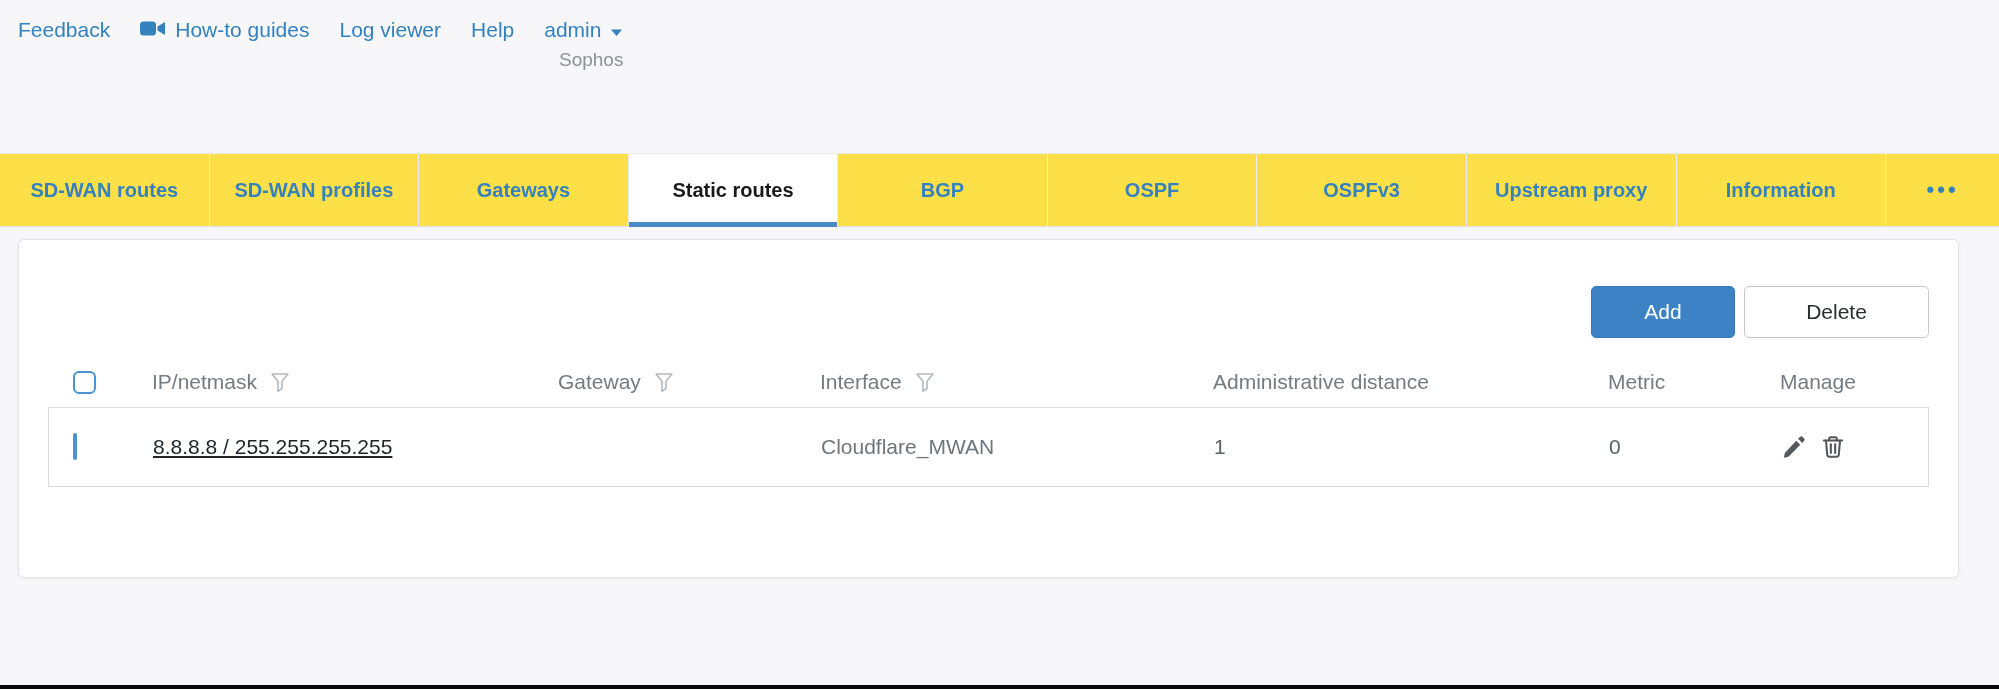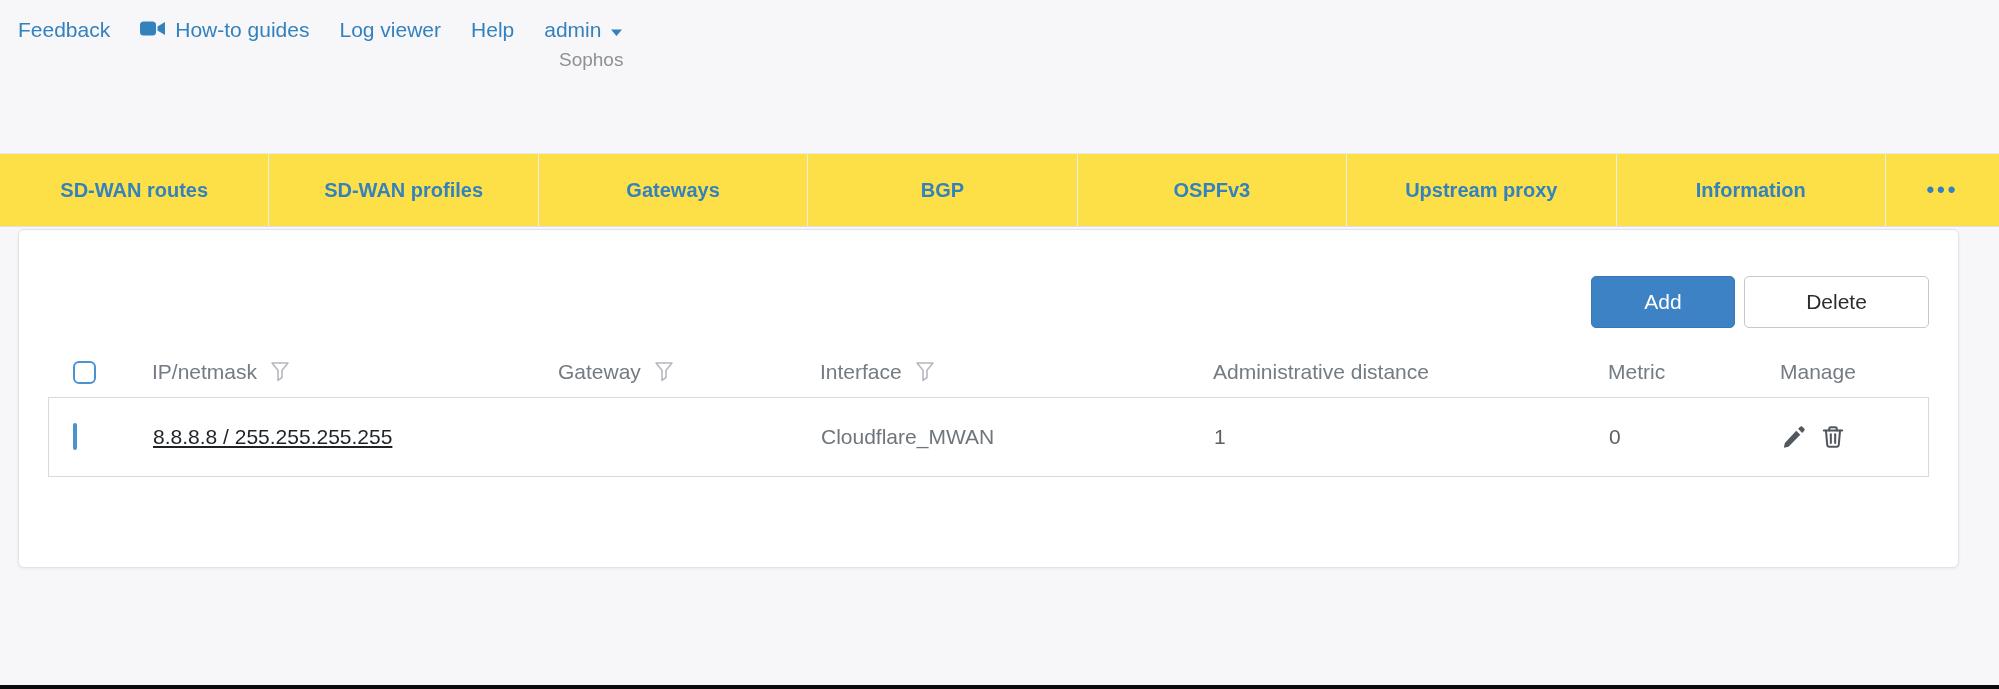--- a/index.html
+++ b/index.html
@@ -75,21 +75,21 @@
   
   .section-heading {
     margin: 41px 0 0 18px;
     font-size: 31px;
     font-weight: 400;
     color: #8d959d;
     line-height: 38px;
   }
 
   .card {
-    margin: 2px 39px 0 18px;
+    margin: 12px 39px 0 18px;
     width: 1941px;
     height: 339px;
     background: #ffffff;
     border: 1px solid #e3e3e7;
     border-radius: 6px;
     box-shadow: 0 1px 3px rgba(0,0,0,0.06);
     padding: 46px 29px 0 29px;
   }
 
   .actions { display: flex; justify-content: flex-end; gap: 9px; height: 52px; }
@@ -115,21 +115,21 @@
 
   
   .tgrid {
     display: grid;
     grid-template-columns: 104px 406px 262px 393px 395px 172px 1fr;
     align-items: center;
   }
   .thead { margin-top: 19px; height: 50px; }
   .th {
     display: flex;
-    align-items: center;
+    align-items: flex-end;
     gap: 13px;
     font-size: 21px;
     color: #737b83;
   }
   .funnel-icon { cursor: pointer; display: inline-flex; }
   .trow {
     height: 80px;
     border: 1px solid #d9d9de;
     font-size: 21px;
     color: #6d757d;
@@ -198,21 +198,23 @@
         </a>
       </div>
       <div class="org-name">Sophos</div>
     </div>
   </header>
 
   <nav class="tabs">
     <div class="tab">SD-WAN routes</div>
     <div class="tab">SD-WAN profiles</div>
     <div class="tab">Gateways</div>
+    <div class="tab active">Static routes</div>
     <div class="tab">BGP</div>
+    <div class="tab">OSPF</div>
     <div class="tab">OSPFv3</div>
     <div class="tab">Upstream proxy</div>
     <div class="tab">Information</div>
     <div class="tab more">•••</div>
   </nav>
 
 
   <section class="card">
 
     <div class="actions">

